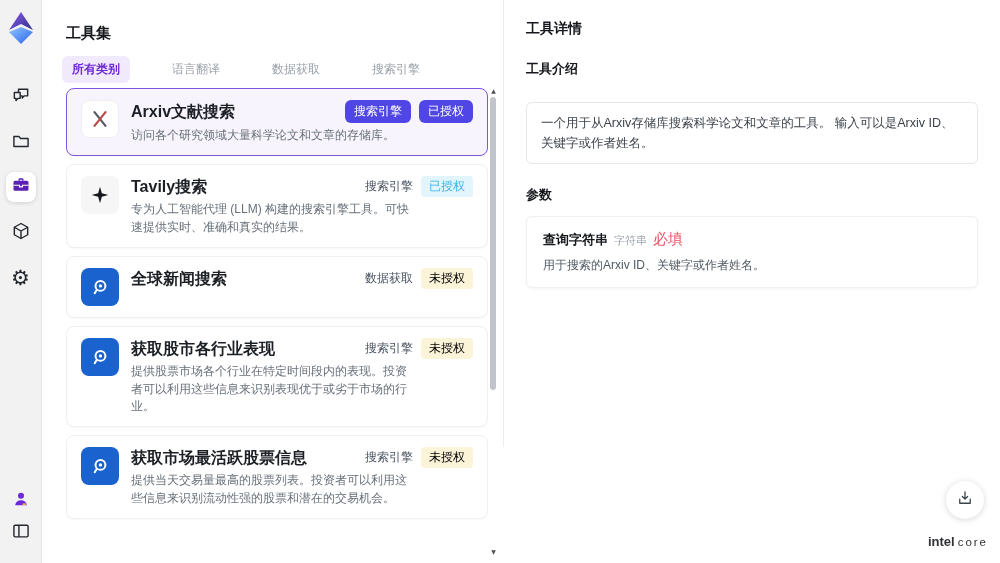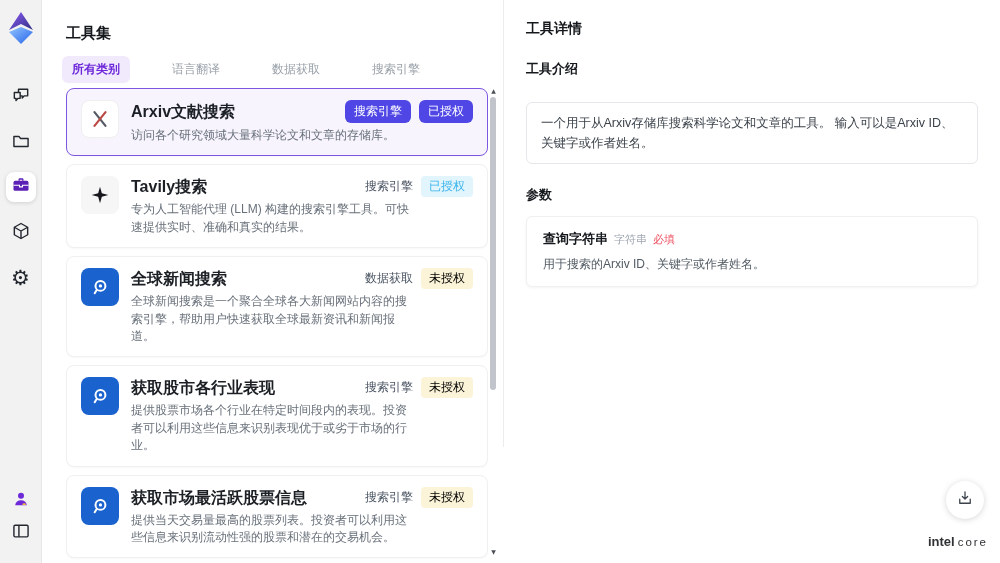--- a/index.html
+++ b/index.html
@@ -75,21 +75,21 @@
     margin-top:24px; border:1px solid #e6e7ea; border-radius:6px;
     padding:10px 14px; font-size:12.5px; color:#3c434b; line-height:1.6; background:#fff;
   }
   .param-box {
     margin-top:12px; border:1px solid #f0f0f2; border-radius:6px; padding:13px 16px;
     box-shadow:0 1px 3px rgba(0,0,0,.05); background:#fff;
   }
   .param-head { display:flex; align-items:baseline; gap:6px; }
   .param-name { font-size:13px; font-weight:bold; color:#15181c; }
   .param-type { font-size:11px; color:#9ca3af; }
-  .param-req { font-size:11px; color:#ee5263; }
+  .param-req { font-size:15px; color:#ee5263; }
   .param-desc { margin-top:8px; font-size:12px; color:#515a63; }
 
   
   .fab {
     position:absolute; right:16px; bottom:44px; width:38px; height:38px; border-radius:50%;
     background:#fff; box-shadow:0 1px 6px rgba(0,0,0,.16);
     display:flex; align-items:center; justify-content:center; cursor:pointer;
   }
   .intel-mark { position:absolute; right:12px; bottom:14px; font-size:13px; color:#2f3134; white-space:nowrap; }
   .intel-word { font-weight:bold; }
@@ -224,21 +224,20 @@
           </svg>
         </div>
     <div class="card-main">
       <div class="card-top">
         <span class="card-title">全球新闻搜索</span>
         <span class="card-tags">
           <span class="tag-cat">数据获取</span>
           <span class="badge auth-yellow">未授权</span>
         </span>
       </div>
-      <div class="card-desc">全球新闻搜索是一个聚合全球各大新闻网站内容的搜索引擎，帮助用户快速获取全球最新资讯和新闻报道。</div>
     </div>
   </div>
       <div class="card">
     <div class="card-icon icon-bluesearch">
           <svg width="22" height="22" viewBox="0 0 24 24">
             <circle cx="12.5" cy="10.8" r="5.4" fill="none" stroke="#fff" stroke-width="2.2"></circle>
             <circle cx="12.5" cy="10.8" r="1.8" fill="#fff"></circle>
             <path d="M8.4 15.2L6.2 18.8" stroke="#fff" stroke-width="2.2" stroke-linecap="round"></path>
           </svg>
         </div>

